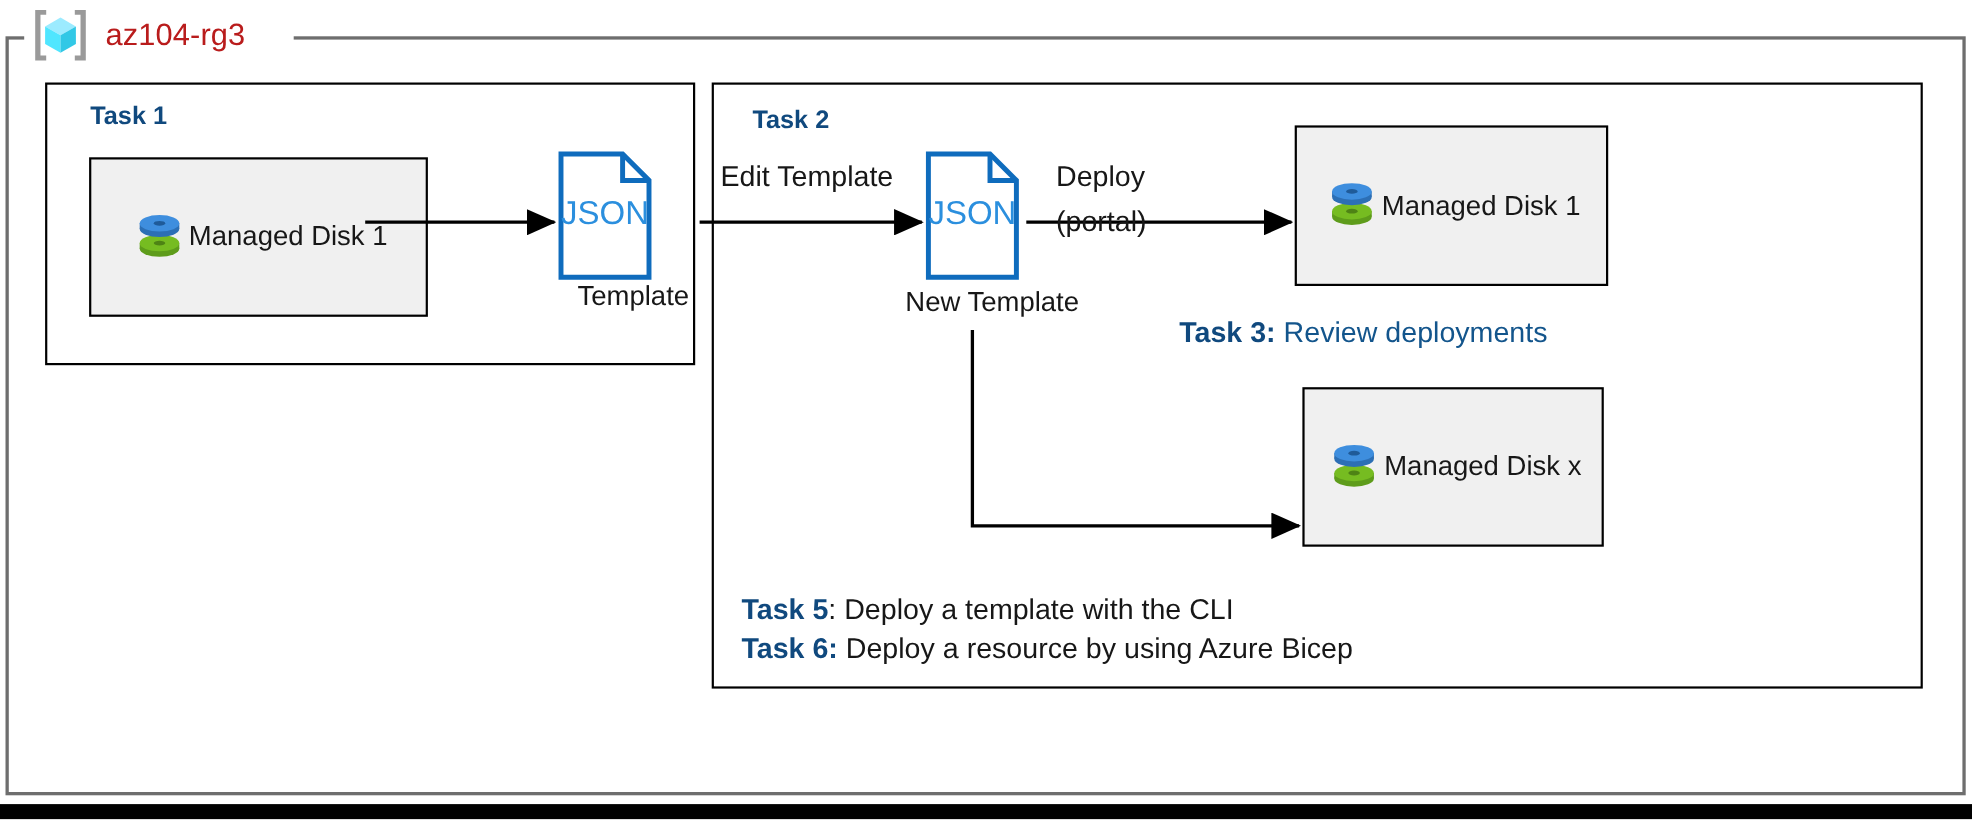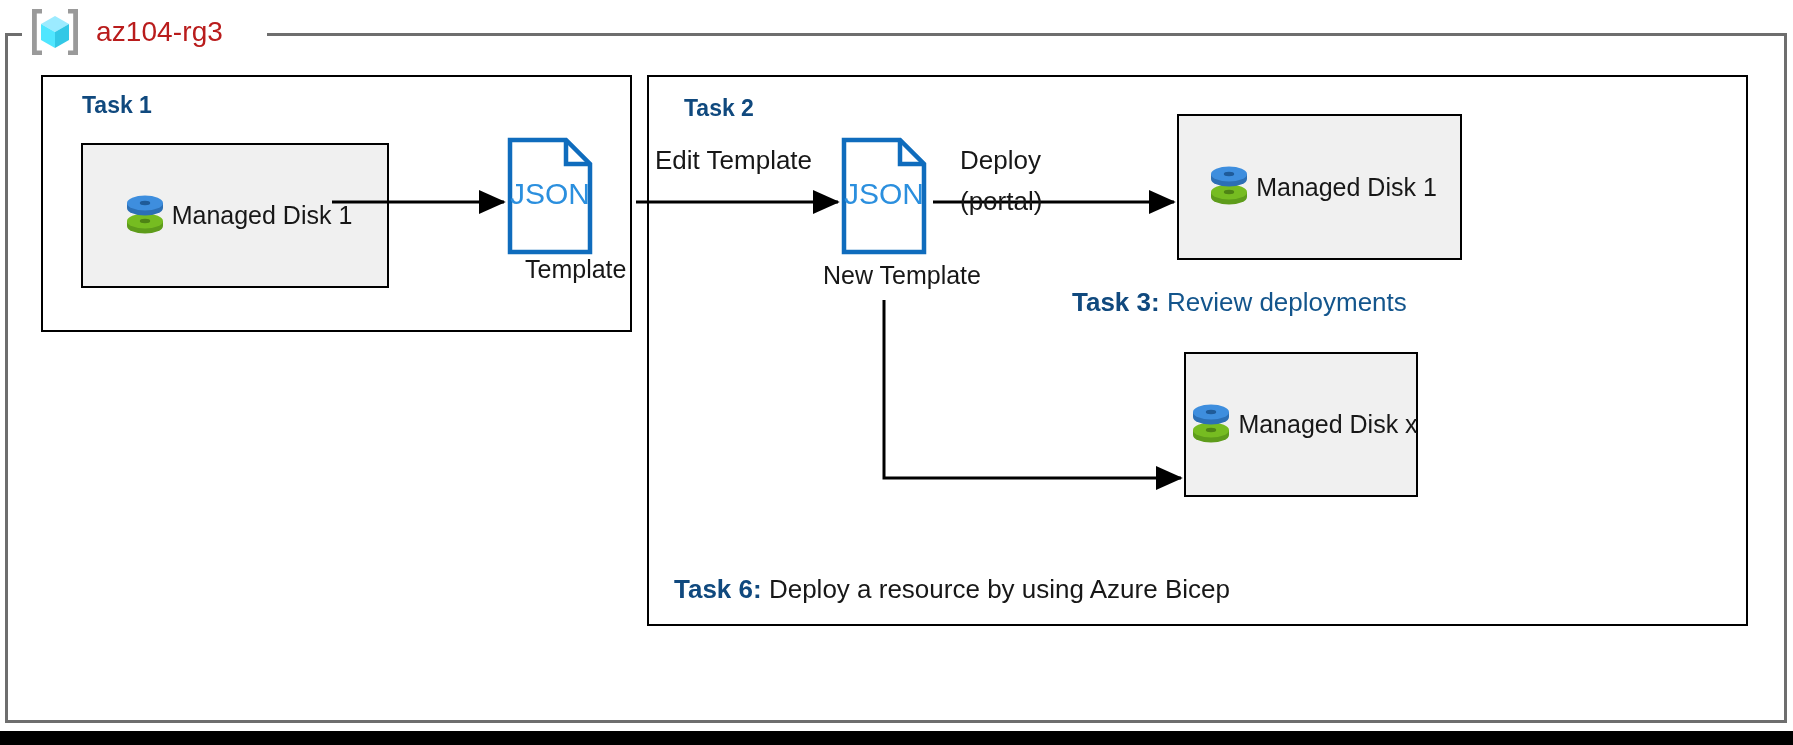--- a/index.html
+++ b/index.html
@@ -99,21 +99,21 @@
     border: 2.5px solid #000000;
     background: #f0f0f0;
     box-sizing: border-box;
     display: flex;
     flex-direction: row;
     align-items: center;
     justify-content: center;
   }
   #disk-box-1 { left: 81px;   top: 143px; width: 308px; height: 145px; }
   #disk-box-2 { left: 1177px; top: 114px; width: 285px; height: 146px; }
-  #disk-box-3 { left: 1184px; top: 352px; width: 234px; height: 145px; }
+  #disk-box-3 { left: 1184px; top: 352px; width: 274px; height: 145px; }
 
   .disk-icon {
     width: 54px;
     height: 54px;
     display: block;
     margin-bottom: 2px;
   }
   .disk-label {
     font-size: 25px;
     color: #171717;
@@ -294,18 +294,21 @@
     <path d="M884,300 L884,478 L1181,478" fill="none" stroke="#000000" stroke-width="3" marker-end="url(#arrowhead)"></path>
   </svg>
 
   <div class="edge-label" id="label-edit-template">Edit Template</div>
   <div class="edge-label" id="label-deploy-top">Deploy</div>
   <div class="edge-label" id="label-deploy-bottom">(portal)</div>
 
   <div class="task-note" id="note-task3">
     <span class="tk">Task 3:</span><span class="tk-desc-blue"> Review deployments</span>
   </div>
+  <div class="task-note" id="note-task5">
+    <span class="tk">Task 5</span><span class="tk-desc-dark">: Deploy a template with the CLI</span>
+  </div>
   <div class="task-note" id="note-task6">
     <span class="tk">Task 6:</span><span class="tk-desc-dark"> Deploy a resource by using Azure Bicep</span>
   </div>
 
   <div class="bottom-band"></div>
 </div>
 
 </body></html>

